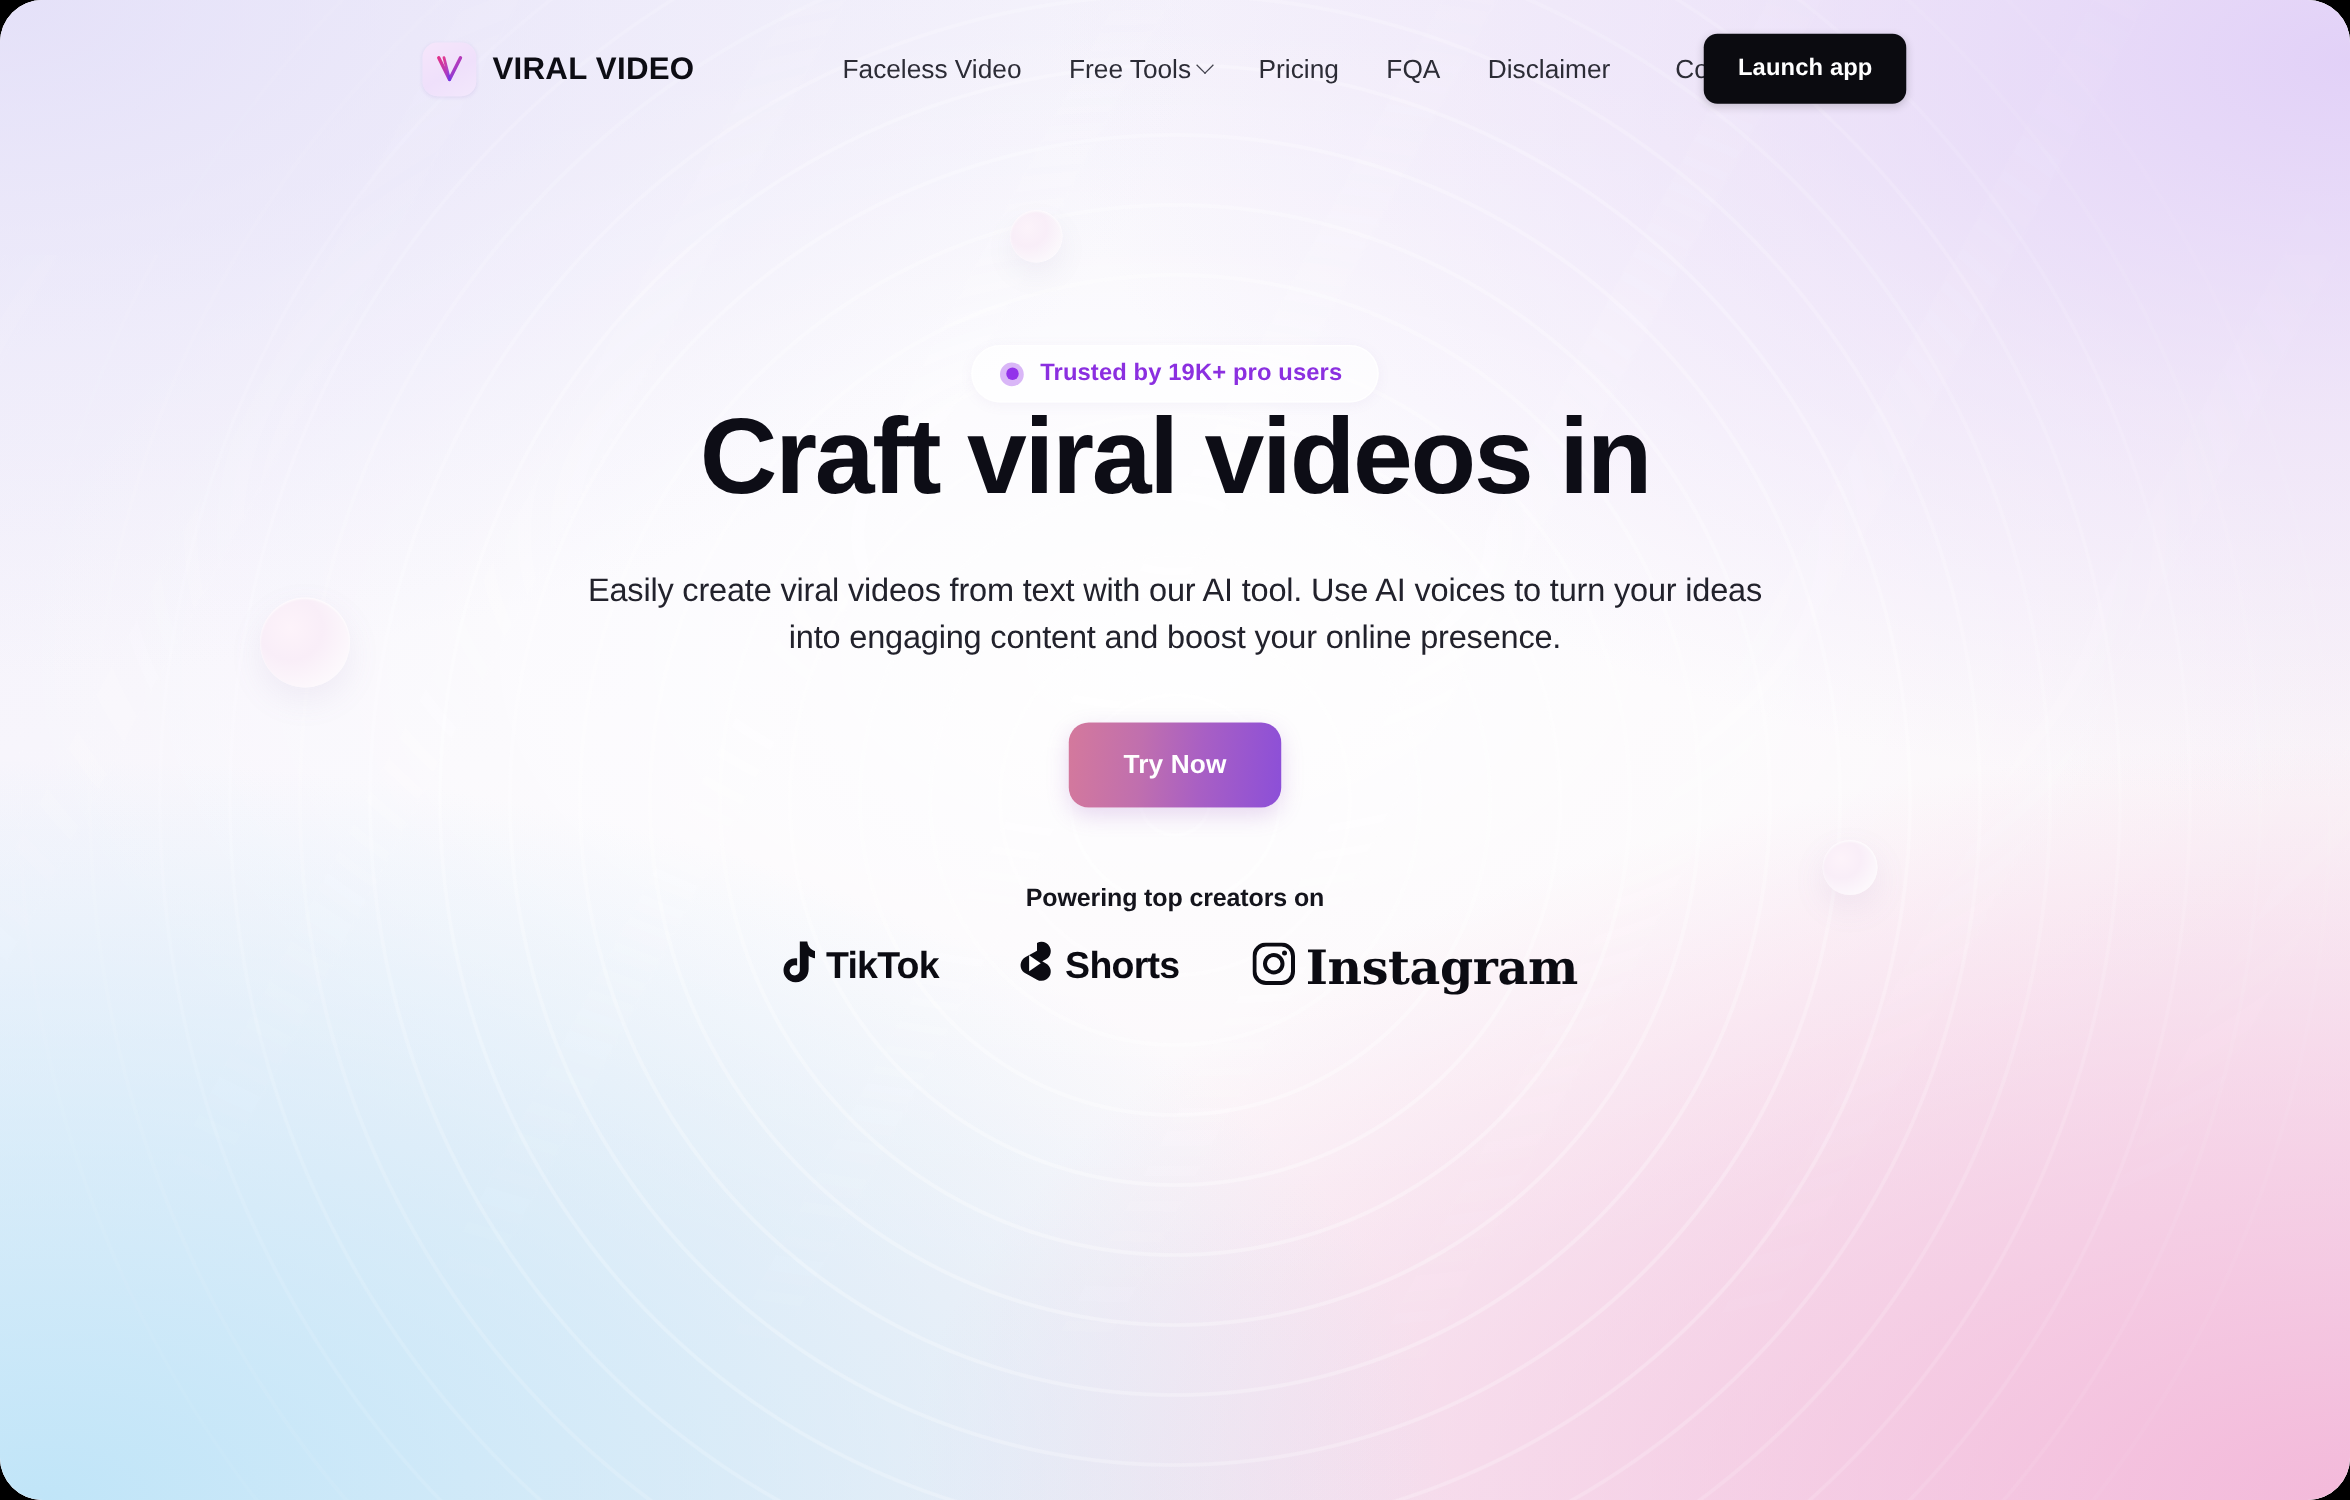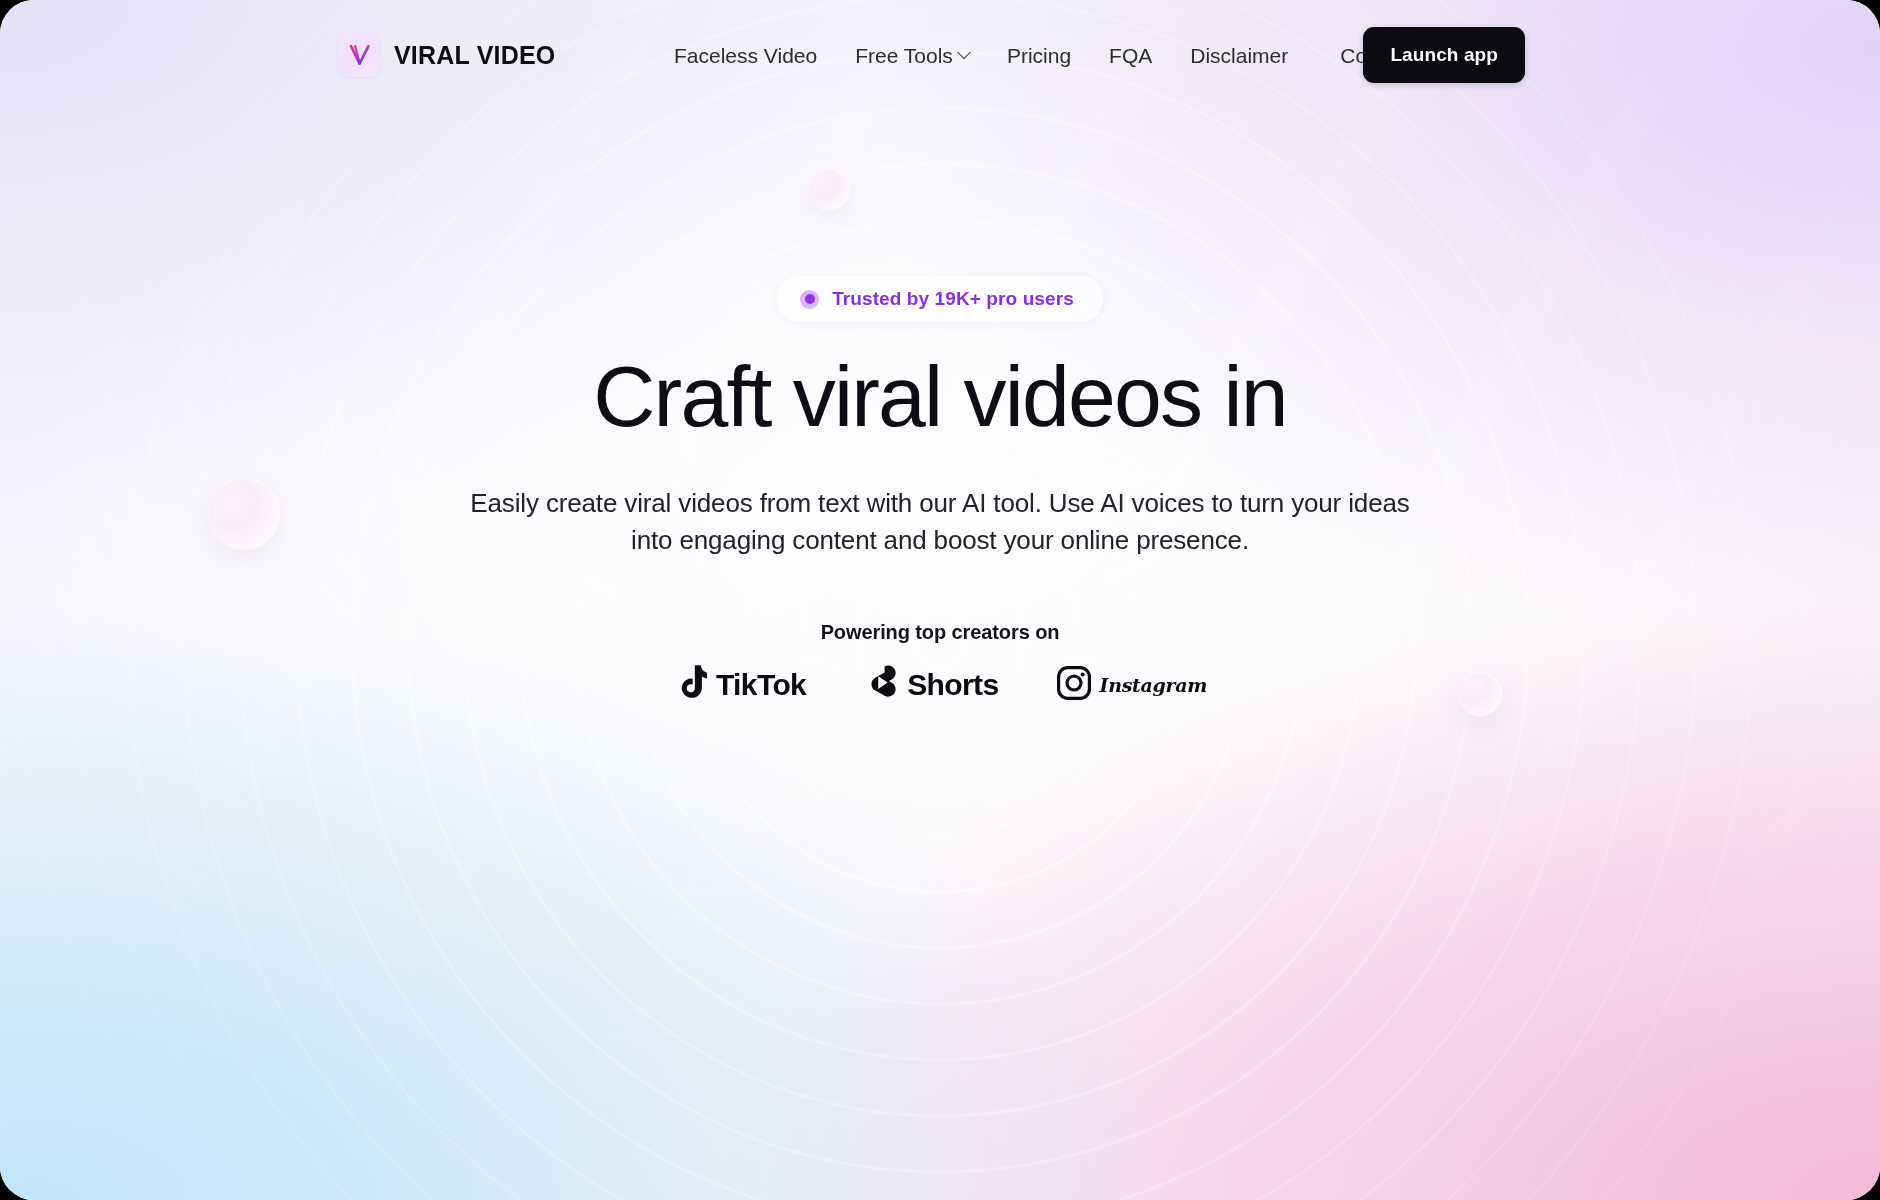--- a/index.html
+++ b/index.html
@@ -201,23 +201,22 @@
   }
   .trust-text {
     font-size: 19px;
     font-weight: 700;
     color: #8b2fe0;
     letter-spacing: 0.1px;
     white-space: nowrap;
   }
 
   .headline {
-    margin-top: 31px;
     font-size: 86px;
-    font-weight: 400;
+    font-weight: 700;
     line-height: 1.0;
     text-align: center;
     color: #0d0d16;
     letter-spacing: -1.8px;
     max-width: 1000px;
   }
   .headline .l2 { display: block; margin-top: 14px; }
 
   .subhead {
     margin-top: 46px;
@@ -266,22 +265,21 @@
     cursor: pointer;
   }
   .logo-word {
     font-size: 30px;
     font-weight: 700;
     color: #0b0b12;
     letter-spacing: -0.6px;
   }
   .logo-word.script {
     font-family: "DejaVu Serif", serif;
-    font-style: italic;
-    font-size: 19px;
+    font-size: 38px;
     letter-spacing: -0.3px;
   }
 </style>
 </head>
 <body>
 
 <div class="page">
 
   <div class="bg-layer bg-base"></div>
   <div class="bg-rings"></div>
@@ -343,20 +341,21 @@
       </span>
       <span class="trust-text">Trusted by 19K+ pro users</span>
     </div>
 
     <h1 class="headline">
       <span class="l1">Craft viral videos in</span>
     </h1>
 
     <p class="subhead">Easily create viral videos from text with our AI tool. Use AI voices to turn your ideas into engaging content and boost your online presence.</p>
 
+    <button class="cta-btn">Try Now</button>
 
     <div class="powering-label">Powering top creators on</div>
 
     <div class="logo-row">
 
       <div class="logo-item">
         <span>
           <svg width="34" height="38" viewBox="0 0 34 38" aria-hidden="true">
             <path d="M22.2 1.2h5.6c0.35 3.1 1.9 5.6 4.6 6.9 1.1 0.55 2.3 0.85 3.6 0.95v5.7c-2.6-0.05-5.0-0.8-7.1-2.2v10.6c0 2.6-0.7 4.9-2.2 6.8-2.0 2.6-5.0 4.0-8.3 3.9-3.0-0.1-5.5-1.3-7.4-3.6-2.0-2.5-2.6-5.3-1.9-8.4 0.8-3.4 3.0-5.7 6.3-6.8 1.4-0.45 2.8-0.55 4.3-0.35v5.8c-0.75-0.25-1.5-0.35-2.3-0.25-1.9 0.2-3.3 1.6-3.6 3.4-0.35 2.1 0.95 4.1 3.0 4.6 2.2 0.55 4.4-0.8 4.9-3.0 0.1-0.45 0.15-0.9 0.15-1.35V1.2z" fill="#0b0b12"></path>
           </svg>

